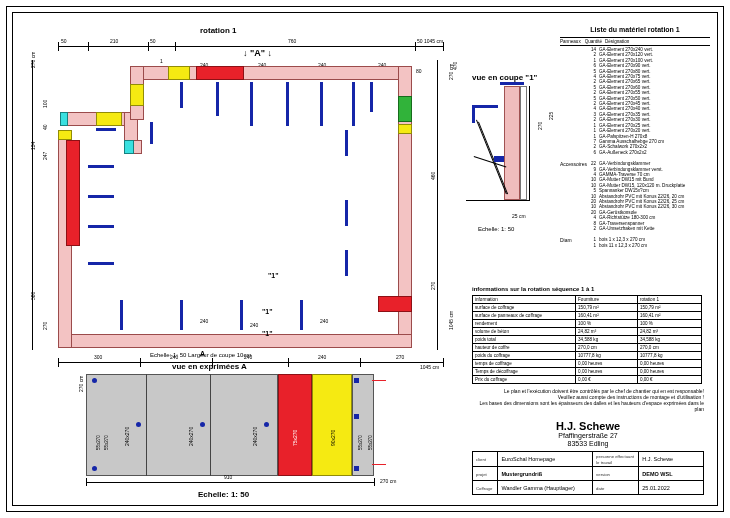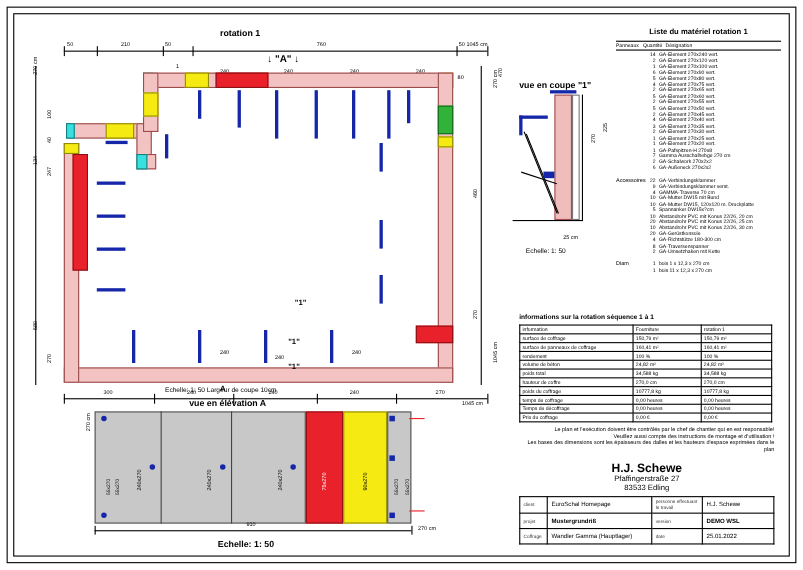--- a/index.html
+++ b/index.html
@@ -435,21 +435,21 @@
       <tr>
         <td><span class="lbl">Coffrage</span></td>
         <td><span>Wandler Gamma (Hauptlager)</span></td>
         <td><span class="lbl">date</span></td>
         <td><span>25.01.2022</span></td>
       </tr>
     </tbody>
       </table>
   </div>
 
-  <div class="abs t8 b" style="left:172px;top:362px;">vue en élévation  A</div>
+  <div class="abs t8 b" style="left:172px;top:362px;">vue en exprimées  A</div>
   <div class="abs t6" style="left:150px;top:352px;">Echelle: 1: 50   Largeur de coupe 10cm</div>
 
   <div class="abs" style="left:86px;top:374px;width:288px;height:102px;">
     <div class="gry" style="left:0;top:0;width:192px;height:102px;"></div>
     <div class="line" style="left:60px;top:0;width:1px;height:102px;background:#444;"></div>
     <div class="line" style="left:124px;top:0;width:1px;height:102px;background:#444;"></div>
     <div class="red" style="left:192px;top:0;width:34px;height:102px;"></div>
     <div class="yel" style="left:226px;top:0;width:40px;height:102px;"></div>
     <div class="gry" style="left:266px;top:0;width:22px;height:102px;"></div>
     <div class="blu" style="left:6px;top:4px;width:5px;height:5px;border-radius:50%;"></div>

